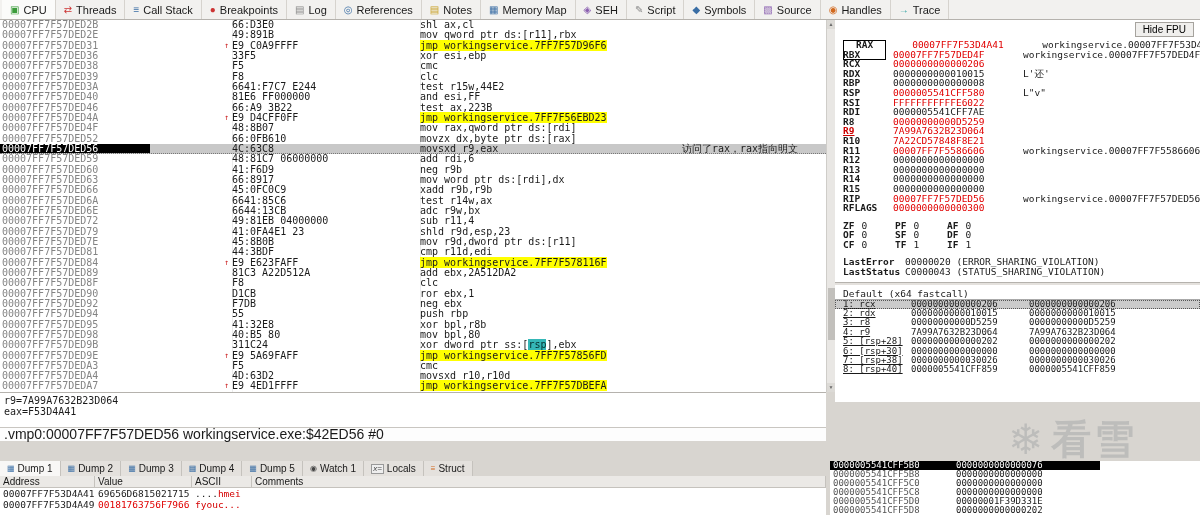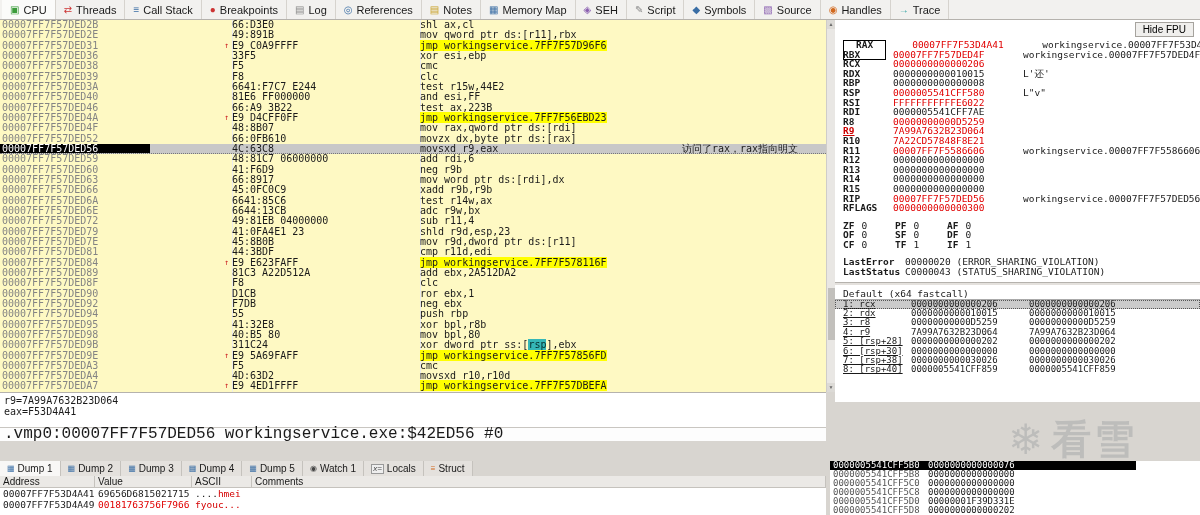--- a/index.html
+++ b/index.html
@@ -12,21 +12,21 @@
              border-bottom:1px solid #b5b2ad; display:flex; align-items:stretch; padding-left:2px; }
   .ttab { display:flex; align-items:center; gap:4px; padding:0 8px; border-right:1px solid #d6d3ce;
           font-size:11px; white-space:nowrap; cursor:default; }
   .ttab.active { background:#fbfbfa; }
   .ticon { font-size:10px; line-height:1; }
   .ic-green{color:#3b9c3b}.ic-red{color:#cc3333}.ic-blue{color:#3a6ea5}.ic-gold{color:#c9a227}
   .ic-gray{color:#8a8a8a}.ic-purple{color:#8a5fb0}.ic-orange{color:#d2691e}.ic-teal{color:#2aa0a0}.ic-dark{color:#444}
   .locals-glyph { font-size:7px; font-style:italic; border:1px solid #999; background:#eee; padding:0 1px; }
 
   
-  .disasm { position:absolute; left:0; top:20px; width:826px; height:372px; background:#fef9c3; overflow:hidden;
+  .disasm { position:absolute; left:0; top:20px; width:826px; height:372px; background:#ffffff; overflow:hidden;
             font-family:"DejaVu Sans Mono",monospace; font-size:10px; }
   .vline { position:absolute; top:0; bottom:0; width:1px; background:#ececec; }
   .vl1 { left:232px; } .vl2 { left:420px; }
   .drows { position:relative; }
   .drow { display:flex; height:10.33px; line-height:10.3px; white-space:pre; }
   .c-addr { width:150px; padding-left:2px; flex:none; color:var(--address-fg,#848484); }
   .c-arrow { width:82px; flex:none; text-align:right; padding-right:3px; color:#cc2222; font-size:8px; line-height:10.3px; }
   .c-bytes { width:188px; flex:none; }
   .c-instr { width:262px; flex:none; }
   .c-comment { flex:1; }
@@ -68,21 +68,21 @@
   .fc-row { display:flex; height:9.4px; line-height:9.4px; white-space:pre; padding-left:8px; font-size:9px; }
   .fc-row.selected { background:#cbcbcb; outline:1px dotted #555; outline-offset:-1px; }
   .fc-label { width:68px; flex:none;text-decoration:underline; }
   .fc-v1 { width:118px; flex:none; }
   .fc-v2 { flex:1; }
 
   
   .infobox { position:absolute; left:0; top:392px; width:826px; height:35px; background:#fff; border-top:1px solid #b5b2ad;
              font-family:"DejaVu Sans Mono",monospace; font-size:10px; line-height:11px; padding:2px 0 0 4px; }
   .statusline { position:absolute; left:0; top:427px; width:826px; height:14px; background:#fdfdfd; border-top:1px solid #c9c6c1;
-                font-family:Liberation Mono, monospace; font-size:16px; line-height:13px; padding-left:4px; }
+                font-family:Liberation Sans, sans-serif; font-size:14px; line-height:13px; padding-left:4px; }
 
   
   .bottom-tabs { position:absolute; left:0; top:461px; height:15px; display:flex; }
   .btab { display:flex; align-items:center; gap:3px; padding:0 7px; height:15px; border-right:1px solid #c5c2bd;
           background:#e4e1dd; font-size:10px; white-space:nowrap; cursor:default; }
   .btab.active { background:#f8f7f6; }
   .bicon { font-size:8px; line-height:1; }
 
   
   .dumptable { position:absolute; left:0; top:476px; width:826px; height:39px; background:#fff; overflow:hidden;
@@ -94,21 +94,21 @@
   .dt-row { display:flex; height:11px; line-height:11px; white-space:pre; }
   .dt-addr { width:95px; padding-left:3px; flex:none; }
   .dt-value { width:97px; padding-left:3px; flex:none; }
   .dt-ascii { width:60px; padding-left:3px; flex:none; }
   .dt-ascii-hl { color:var(--dump-red-fg,#d40000); }
   .dt-comment { flex:1; padding-left:3px; }
 
   
   .stackpanel { position:absolute; left:830px; top:461px; width:370px; height:54px; background:#fff;
                 font-family:"DejaVu Sans Mono",monospace; font-size:9px; overflow:hidden; }
-  .strow { display:flex; width:306px; height:9px; line-height:9px; white-space:pre; }
+  .strow { display:flex; width:270px; height:9px; line-height:9px; white-space:pre;gap:28px; }
   .staddr { width:98px; padding-left:3px; flex:none; color:#555; }
   .stval { flex:1; }
   .strow.selected { background:var(--stack-selected-bg,#000); }
   .strow.selected .staddr, .strow.selected .stval { color:#fff; }
 
   
   .watermark { position:absolute; left:1008px; top:412px; display:flex; align-items:center; gap:8px;
                opacity:.32; color:#878c91; z-index:50; pointer-events:none; font-family:"DejaVu Sans",sans-serif; }
   .wm-flake { font-size:42px; line-height:1; }
   .wm-text { font-size:40px; letter-spacing:3px; font-weight:bold; }

